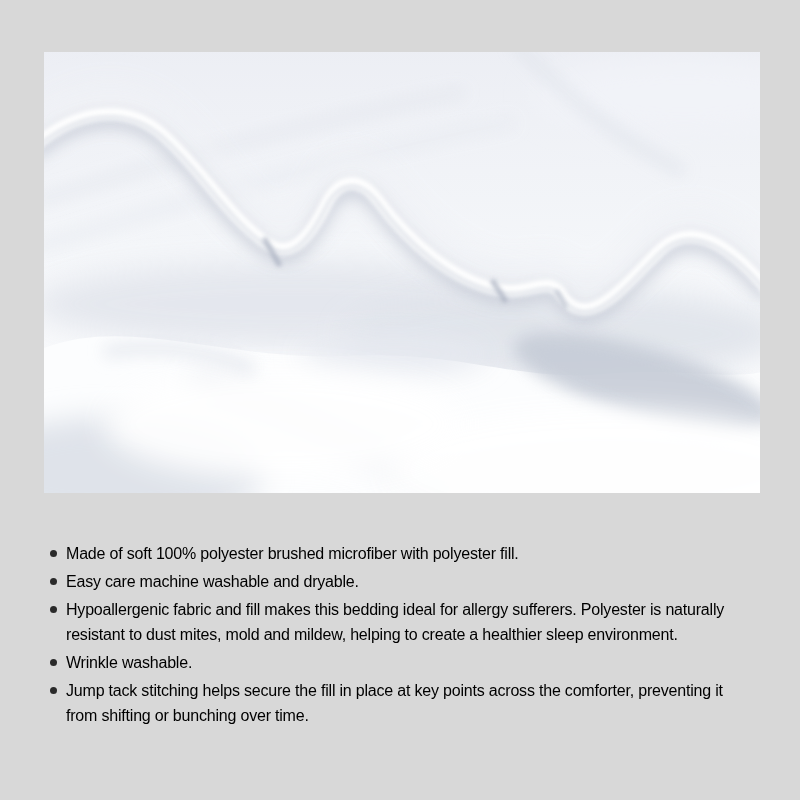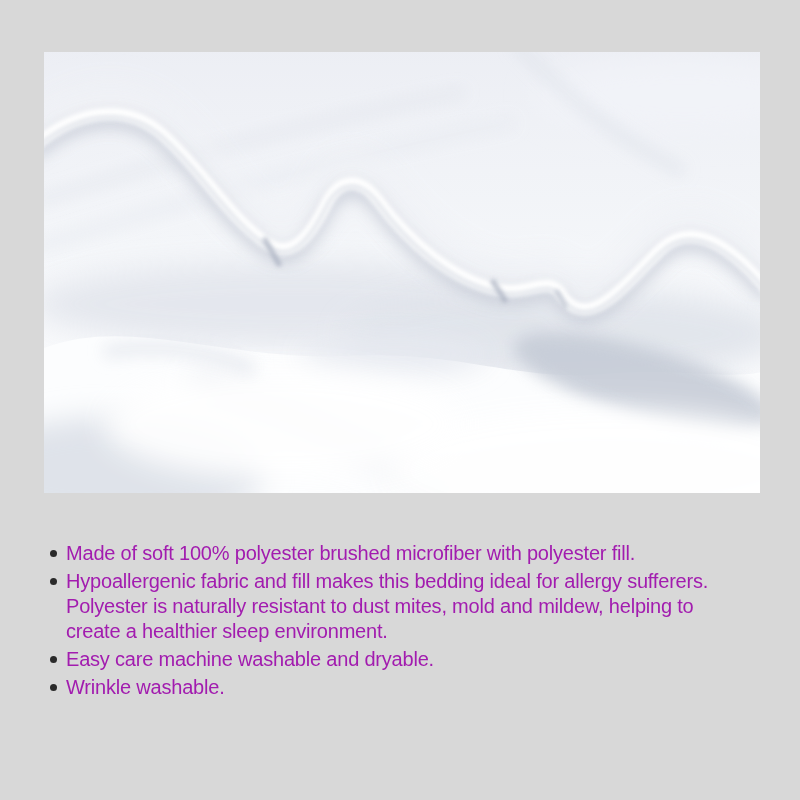--- a/index.html
+++ b/index.html
@@ -36,22 +36,22 @@
     top: 541px;
     width: 700px;
     margin: 0;
     padding: 0;
     list-style: none;
   }
   .feature {
     display: flex;
     align-items: flex-start;
     margin: 0 0 3px 0;
-    color: #a21caf;
-    font-size: 20px;
+    color: #000000;
+    font-size: 16px;
     line-height: 25px;
     letter-spacing: -0.2px;
   }
   .dot {
     flex: 0 0 auto;
     width: 7px;
     height: 7px;
     margin: 9px 9px 0 0;
     border-radius: 50%;
     background: #2a2a2a;
@@ -118,25 +118,29 @@
     </svg>
   </figure>
 
   <ul class="features">
     <li class="feature">
       <span class="dot"></span>
       <span class="txt">Made of soft 100% polyester brushed microfiber with polyester fill.</span>
     </li>
     <li class="feature">
       <span class="dot"></span>
+      <span class="txt">Easy care machine washable and dryable.</span>
+    </li>
+    <li class="feature">
+      <span class="dot"></span>
       <span class="txt">Hypoallergenic fabric and fill makes this bedding ideal for allergy sufferers. Polyester is naturally resistant to dust mites, mold and mildew, helping to create a healthier sleep environment.</span>
     </li>
     <li class="feature">
       <span class="dot"></span>
-      <span class="txt">Easy care machine washable and dryable.</span>
+      <span class="txt">Wrinkle washable.</span>
     </li>
     <li class="feature">
       <span class="dot"></span>
-      <span class="txt">Wrinkle washable.</span>
+      <span class="txt">Jump tack stitching helps secure the fill in place at key points across the comforter, preventing it from shifting or bunching over time.</span>
     </li>
   </ul>
 
 </div>
 
 </body></html>

